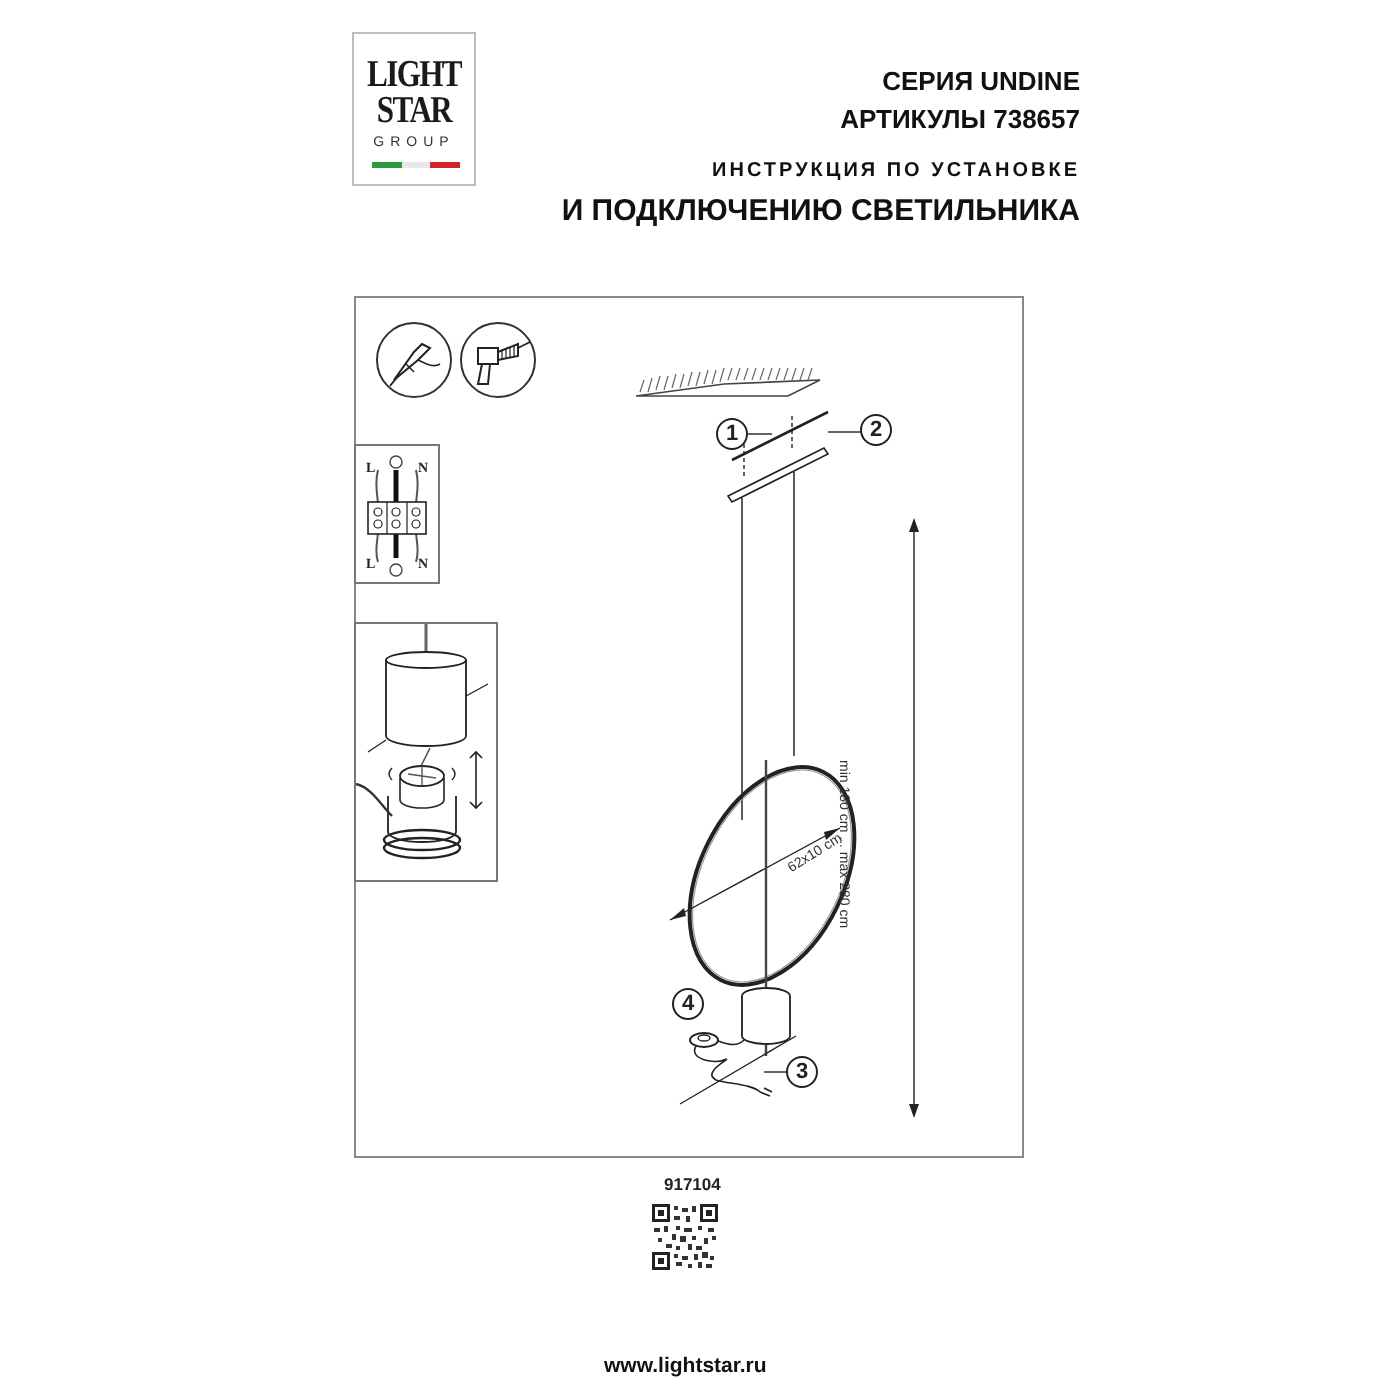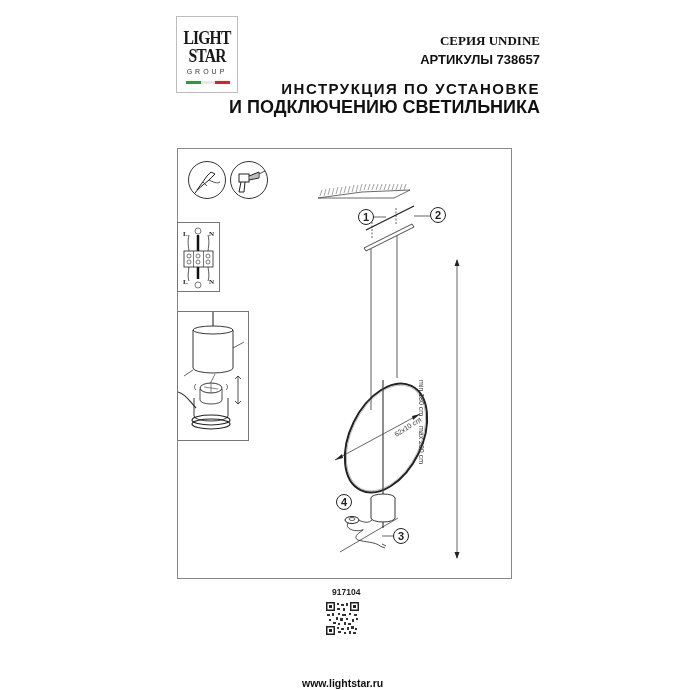--- a/index.html
+++ b/index.html
@@ -10,24 +10,24 @@
   .logo { left:176px; top:16px; width:62px; height:77px; border:1px solid #bdbdbd; background:#fff; box-sizing:border-box; }
   .logo .l1, .logo .l2 { position:absolute; left:0; width:100%; text-align:center; font-family:"Liberation Serif", serif; font-weight:bold; font-size:19px; line-height:17px; letter-spacing:-1px; color:#1a1a1a; transform:scaleX(0.82); }
   .logo .l1 { top:12px; }
   .logo .l2 { top:30px; }
   .logo .l3 { position:absolute; left:0; width:100%; top:51px; text-align:center; font-size:7px; letter-spacing:3px; color:#333; }
   .logo .flag { position:absolute; left:9px; top:64px; width:44px; height:3px; display:flex; }
   .logo .flag span { flex:1; }
 
   
   .hdr { right:150px; text-align:right; font-weight:bold; color:#111; white-space:nowrap; }
-  .hdr1 { top:33px; font-size:13px;font-family:Liberation Serif, serif; }
+  .hdr1 { top:33px; font-size:13px; }
   .hdr2 { top:52px; font-size:13px;text-align:center; }
-  .hdr3 { top:80px; font-size:15px; letter-spacing:1.5px; }
-  .hdr4 { top:97px; font-size:18px; }
+  .hdr3 { top:80px; font-size:10px; letter-spacing:1.5px; }
+  .hdr4 { top:97px; font-size:15px; }
 
   
   .frame { left:177px; top:148px; width:335px; height:431px; border:1px solid #888; box-sizing:border-box; }
 
   .panel { border:1px solid #777; box-sizing:border-box; background:#fff; }
   .panel-wiring { left:177px; top:222px; width:43px; height:70px; }
   .panel-base { left:177px; top:311px; width:72px; height:130px; }
 
   .circle-icon { border:1px solid #333; border-radius:50%; box-sizing:border-box; background:#fff; }
 

